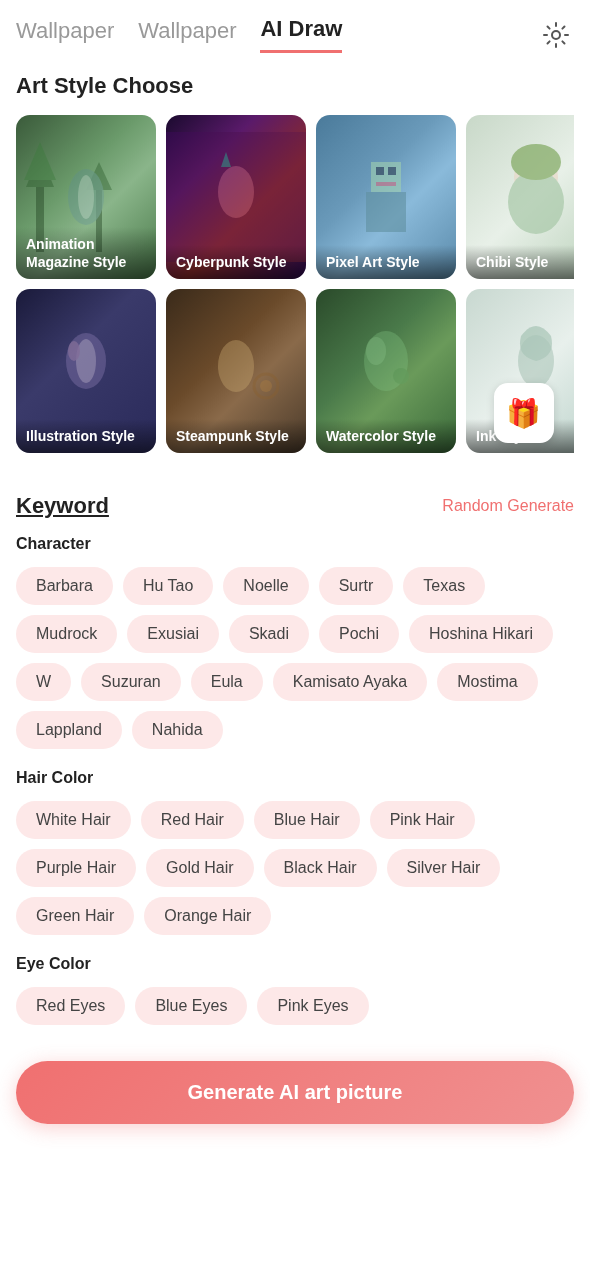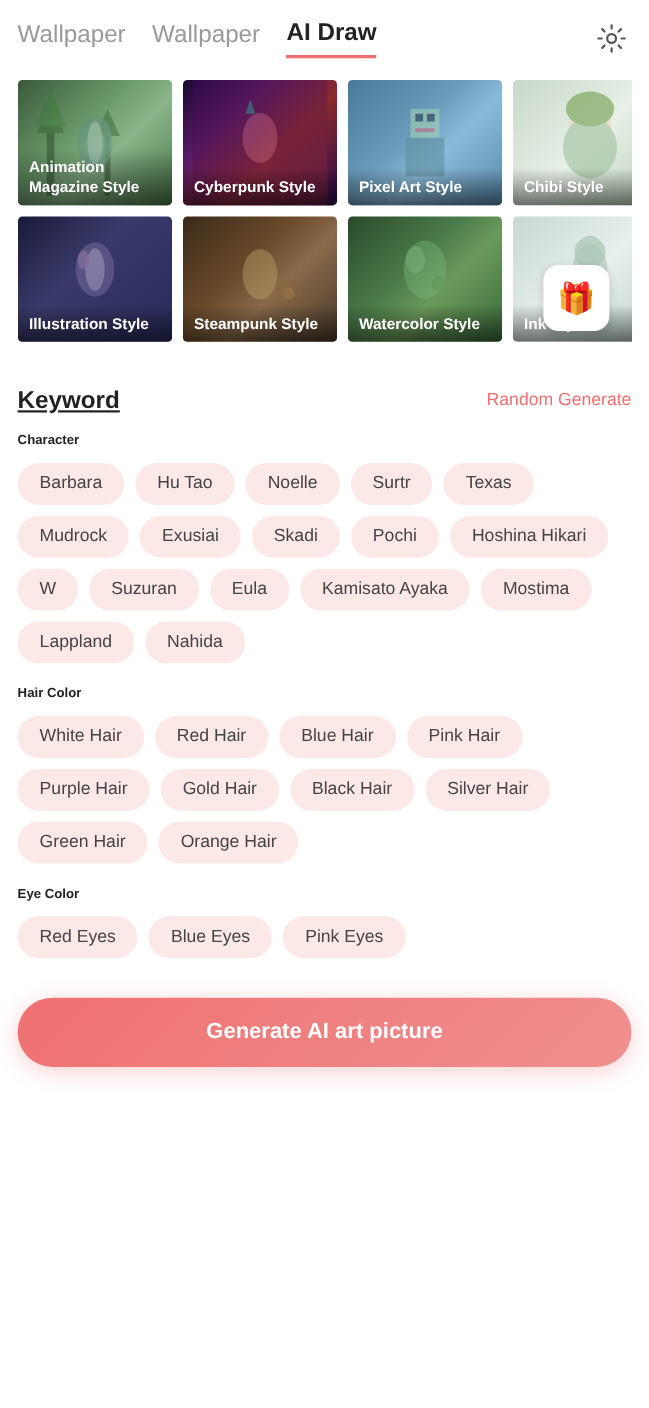--- a/index.html
+++ b/index.html
@@ -60,22 +60,22 @@
     .art-grid::-webkit-scrollbar { display: none; }
 
     .art-col {
       display: flex;
       flex-direction: column;
       gap: 10px;
     }
 
     .art-card {
       width: 140px;
-      height: 114px;
-      border-radius: 4px;
+      height: 164px;
+      border-radius: 14px;
       overflow: hidden;
       position: relative;
       flex-shrink: 0;
       cursor: pointer;
     }
     .art-card .art-label {
       position: absolute;
       bottom: 0;
       left: 0;
       right: 0;
@@ -110,21 +110,21 @@
       color: #222;
       text-decoration: underline;
     }
     .random-generate {
       font-size: 16px;
       color: #f07070;
       cursor: pointer;
     }
 
     .subsection-title {
-      font-size: 12px;
+      font-size: 16px;
       font-weight: 700;
       color: #222;
       margin-bottom: 14px;
     }
 
     .tags-group {
       display: flex;
       flex-wrap: wrap;
       gap: 10px;
       margin-bottom: 20px;
@@ -205,20 +205,21 @@
   <div class="header-spacer"></div>
   <div class="gear-icon">
     <svg width="28" height="28" viewBox="0 0 28 28" fill="none">
       <circle cx="14" cy="14" r="4" stroke="#555" stroke-width="2"></circle>
       <path d="M14 2v3M14 23v3M2 14h3M23 14h3M5.5 5.5l2.1 2.1M20.4 20.4l2.1 2.1M5.5 22.5l2.1-2.1M20.4 7.6l2.1-2.1" stroke="#555" stroke-width="2" stroke-linecap="round"></path>
     </svg>
   </div>
 </div>
 
 <div class="section">
+  <div class="section-title">Art Style Choose</div>
 
   <div class="art-grid-container">
     <div class="art-grid">
 
       <div class="art-col">
         <div class="art-card card-animation">
 
           <svg style="position:absolute;top:0;left:0;width:100%;height:100%;opacity:0.4" viewBox="0 0 140 130">
             <rect x="20" y="40" width="8" height="80" fill="#1a3a1a"></rect>
             <polygon points="24,20 10,55 38,55" fill="#2a5a2a"></polygon>

